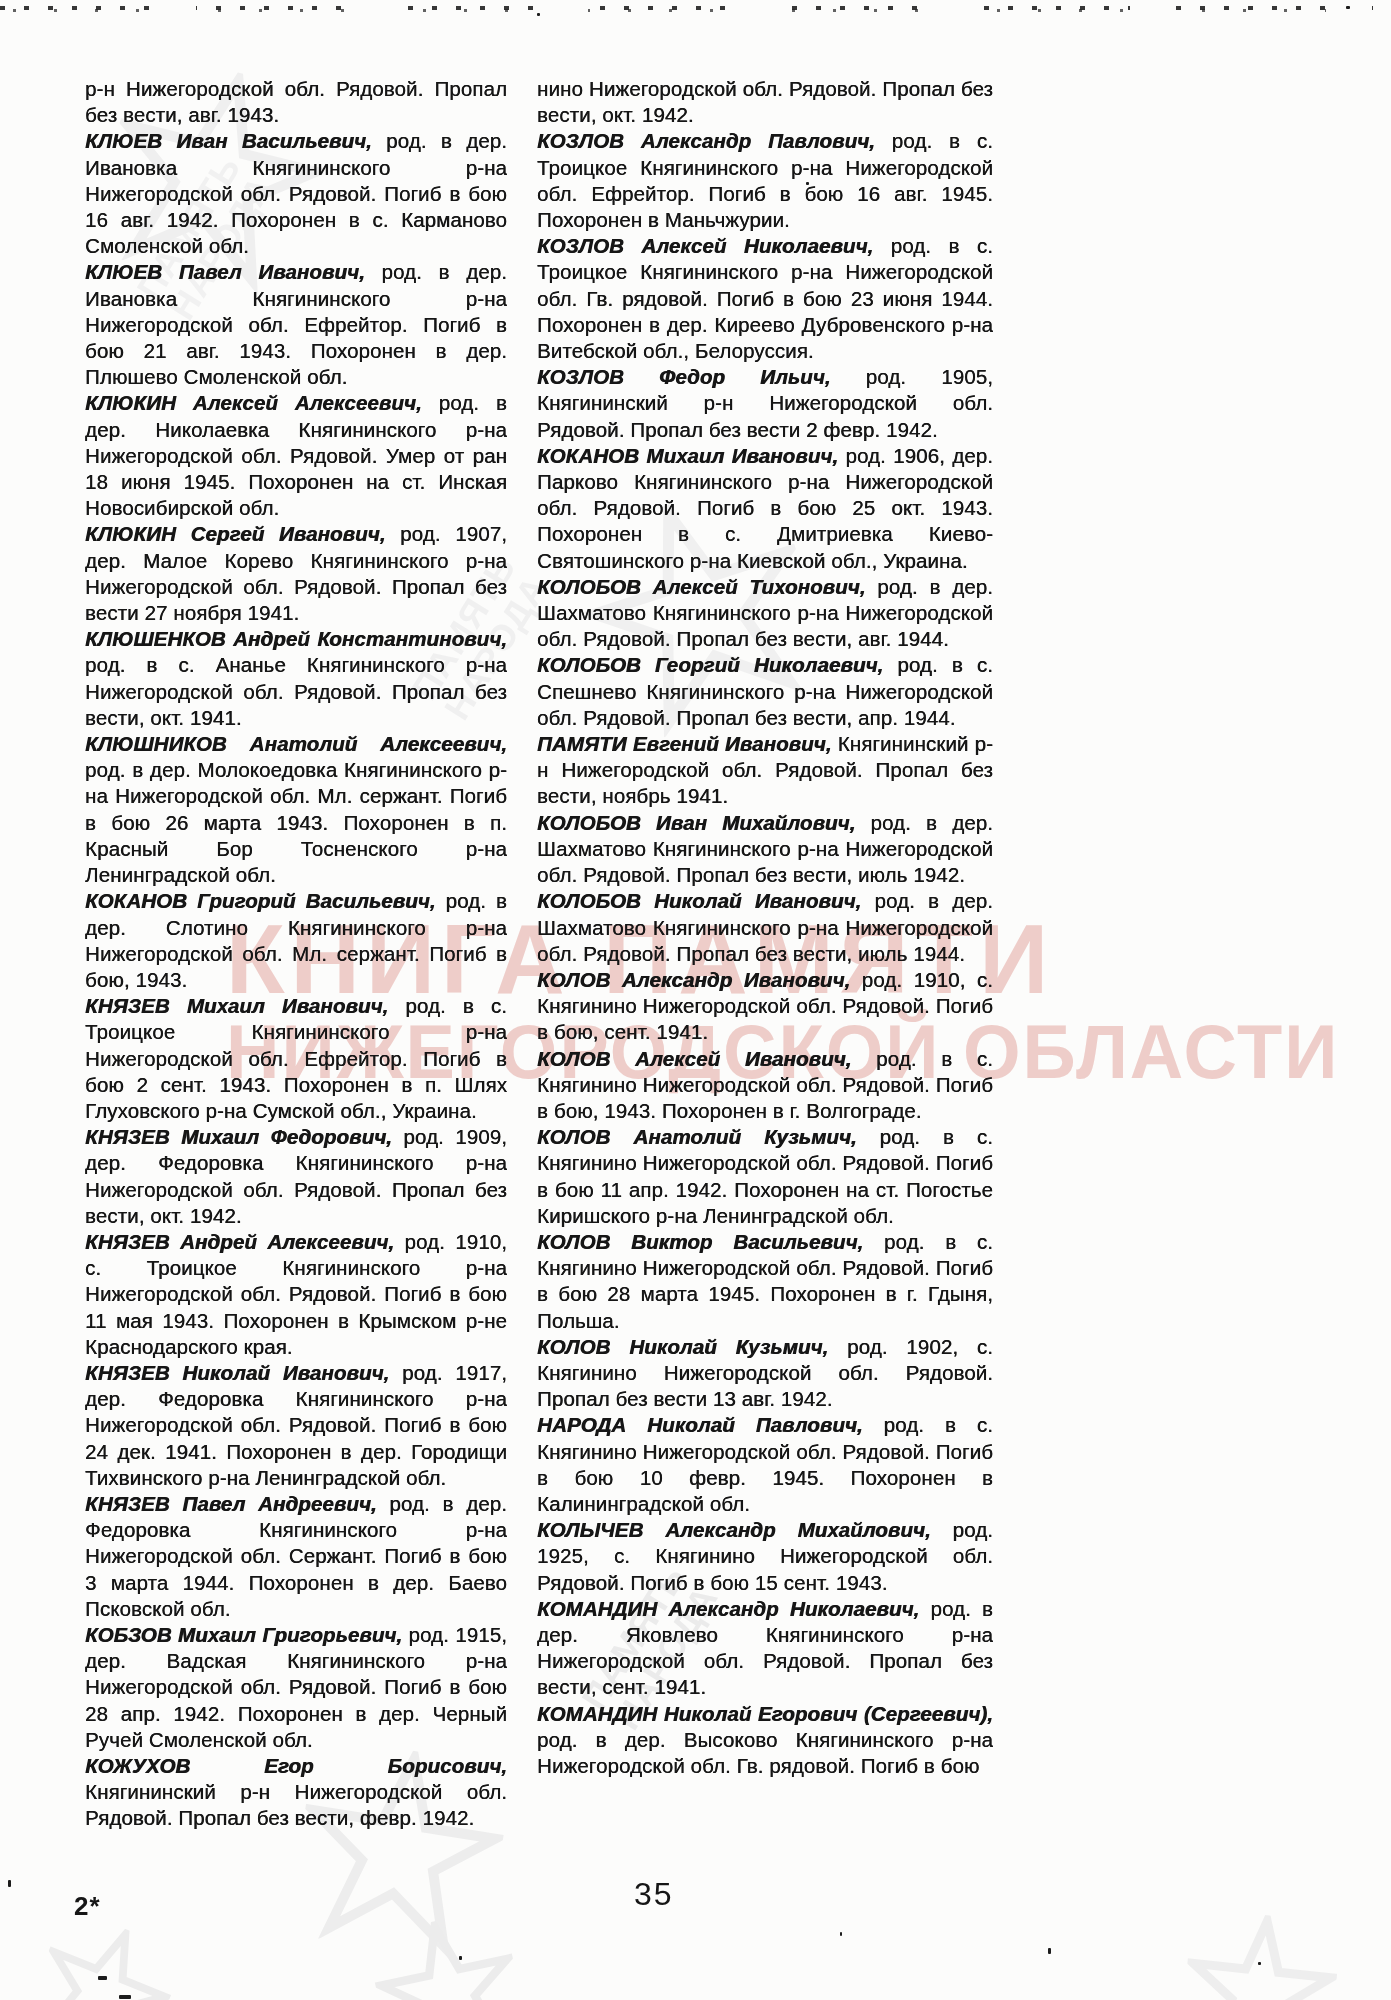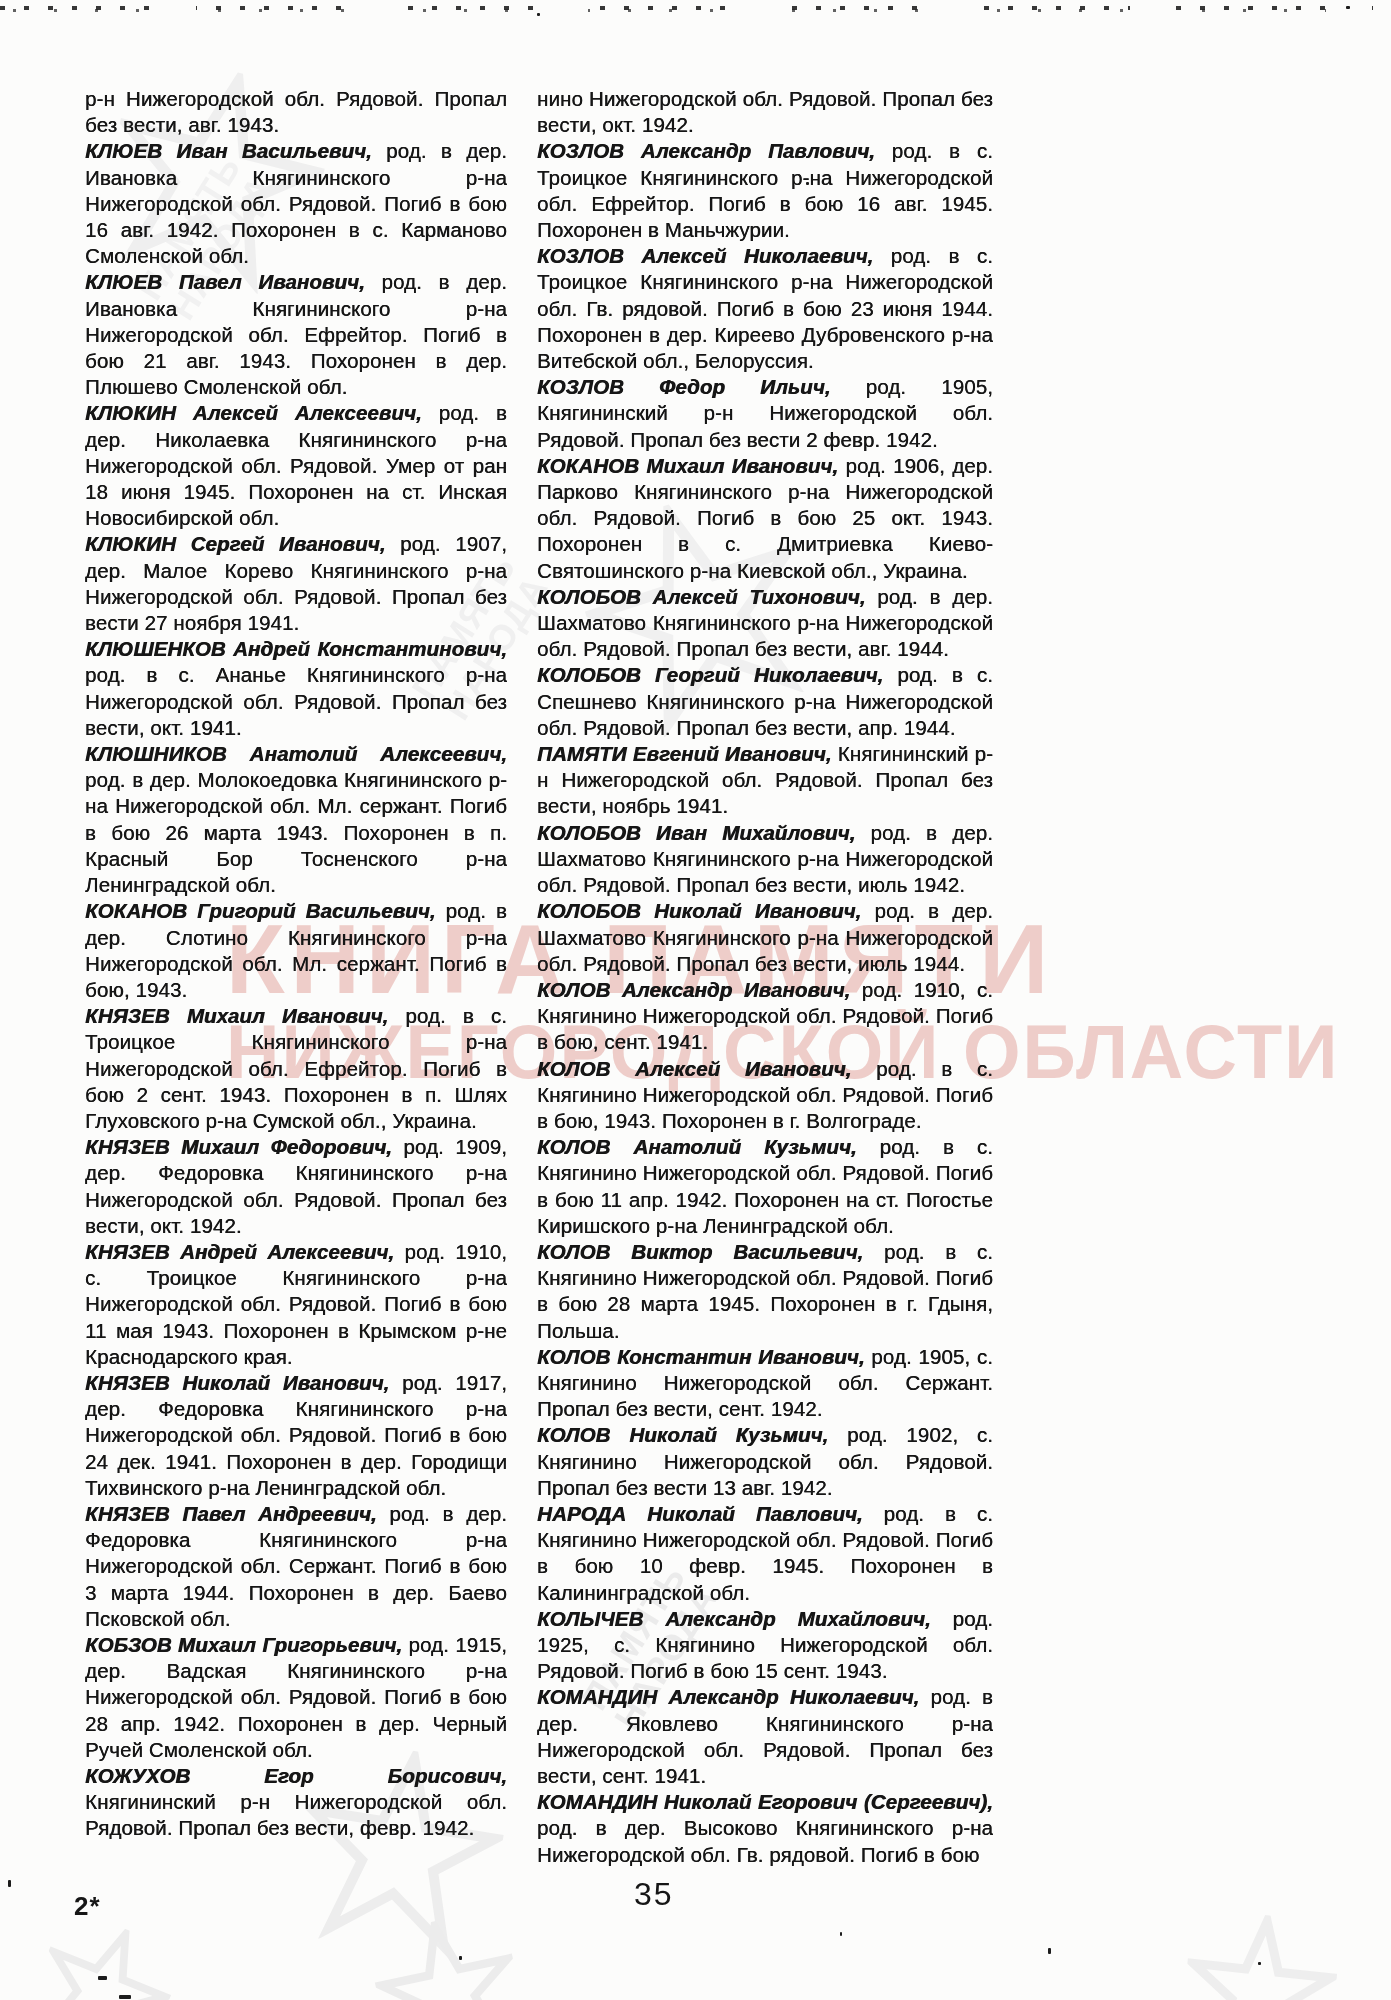--- a/index.html
+++ b/index.html
@@ -35,21 +35,21 @@
   .wm-big .wm-l2 { font-size:74px; letter-spacing:2px; margin-top:6px; }
   .wm-diag {
     position:absolute; z-index:0; width:170px; text-align:center;
     color:#ebebeb; font-weight:700; font-size:36px; line-height:1.05;
     letter-spacing:1px; transform:rotate(-58deg);
   }
   .wm-star { position:absolute; z-index:0; }
   .wm-star svg { display:block; }
   
   .col {
-    position:absolute; top:86px; z-index:1; height:1800px; overflow:hidden;
+    position:absolute; top:76px; z-index:1; height:1800px; overflow:hidden;
   }
   .col-left  { left:85px;  width:422px; }
   .col-right { left:537px; width:456px; }
   .entry {
     margin:0; padding:0;
     font-size:20.5px; line-height:26.2px;
     text-align:justify;
     letter-spacing:0.1px;
     text-shadow:0.35px 0 0 currentColor; 
   }
@@ -166,21 +166,20 @@
   <p class="entry"><span class="entry-name">КОЛОБОВ Николай Иванович, </span><span class="entry-text">род. в дер. Шахматово Княгининского р-на Нижегородской обл. Рядовой. Пропал без вести, июль 1944.</span></p>
 
   <p class="entry"><span class="entry-name">КОЛОВ Александр Иванович, </span><span class="entry-text">род. 1910, с. Княгинино Нижегородской обл. Рядовой. Погиб в бою, сент. 1941.</span></p>
 
   <p class="entry"><span class="entry-name">КОЛОВ Алексей Иванович, </span><span class="entry-text">род. в с. Княгинино Нижегородской обл. Рядовой. Погиб в бою, 1943. Похоронен в г. Волгограде.</span></p>
 
   <p class="entry"><span class="entry-name">КОЛОВ Анатолий Кузьмич, </span><span class="entry-text">род. в с. Княгинино Нижегородской обл. Рядовой. Погиб в бою 11 апр. 1942. Похоронен на ст. Погостье Киришского р-на Ленинградской обл.</span></p>
 
   <p class="entry"><span class="entry-name">КОЛОВ Виктор Васильевич, </span><span class="entry-text">род. в с. Княгинино Нижегородской обл. Рядовой. Погиб в бою 28 марта 1945. Похоронен в г. Гдыня, Польша.</span></p>
 
-  <p class="entry"><span class="entry-name">КОЛОВ Константин Иванович, </span><span class="entry-text">род. 1905, с. Княгинино Нижегородской обл. Сержант. Пропал без вести, сент. 1942.</span></p>
 
   <p class="entry"><span class="entry-name">КОЛОВ Николай Кузьмич, </span><span class="entry-text">род. 1902, с. Княгинино Нижегородской обл. Рядовой. Пропал без вести 13 авг. 1942.</span></p>
 
   <p class="entry"><span class="entry-name">НАРОДА Николай Павлович, </span><span class="entry-text">род. в с. Княгинино Нижегородской обл. Рядовой. Погиб в бою 10 февр. 1945. Похоронен в Калининградской обл.</span></p>
 
   <p class="entry"><span class="entry-name">КОЛЫЧЕВ Александр Михайлович, </span><span class="entry-text">род. 1925, с. Княгинино Нижегородской обл. Рядовой. Погиб в бою 15 сент. 1943.</span></p>
 
   <p class="entry"><span class="entry-name">КОМАНДИН Александр Николаевич, </span><span class="entry-text">род. в дер. Яковлево Княгининского р-на Нижегородской обл. Рядовой. Пропал без вести, сент. 1941.</span></p>
 
   <p class="entry"><span class="entry-name">КОМАНДИН Николай Егорович (Сергеевич), </span><span class="entry-text">род. в дер. Высоково Княгининского р-на Нижегородской обл. Гв. рядовой. Погиб в бою</span></p>

